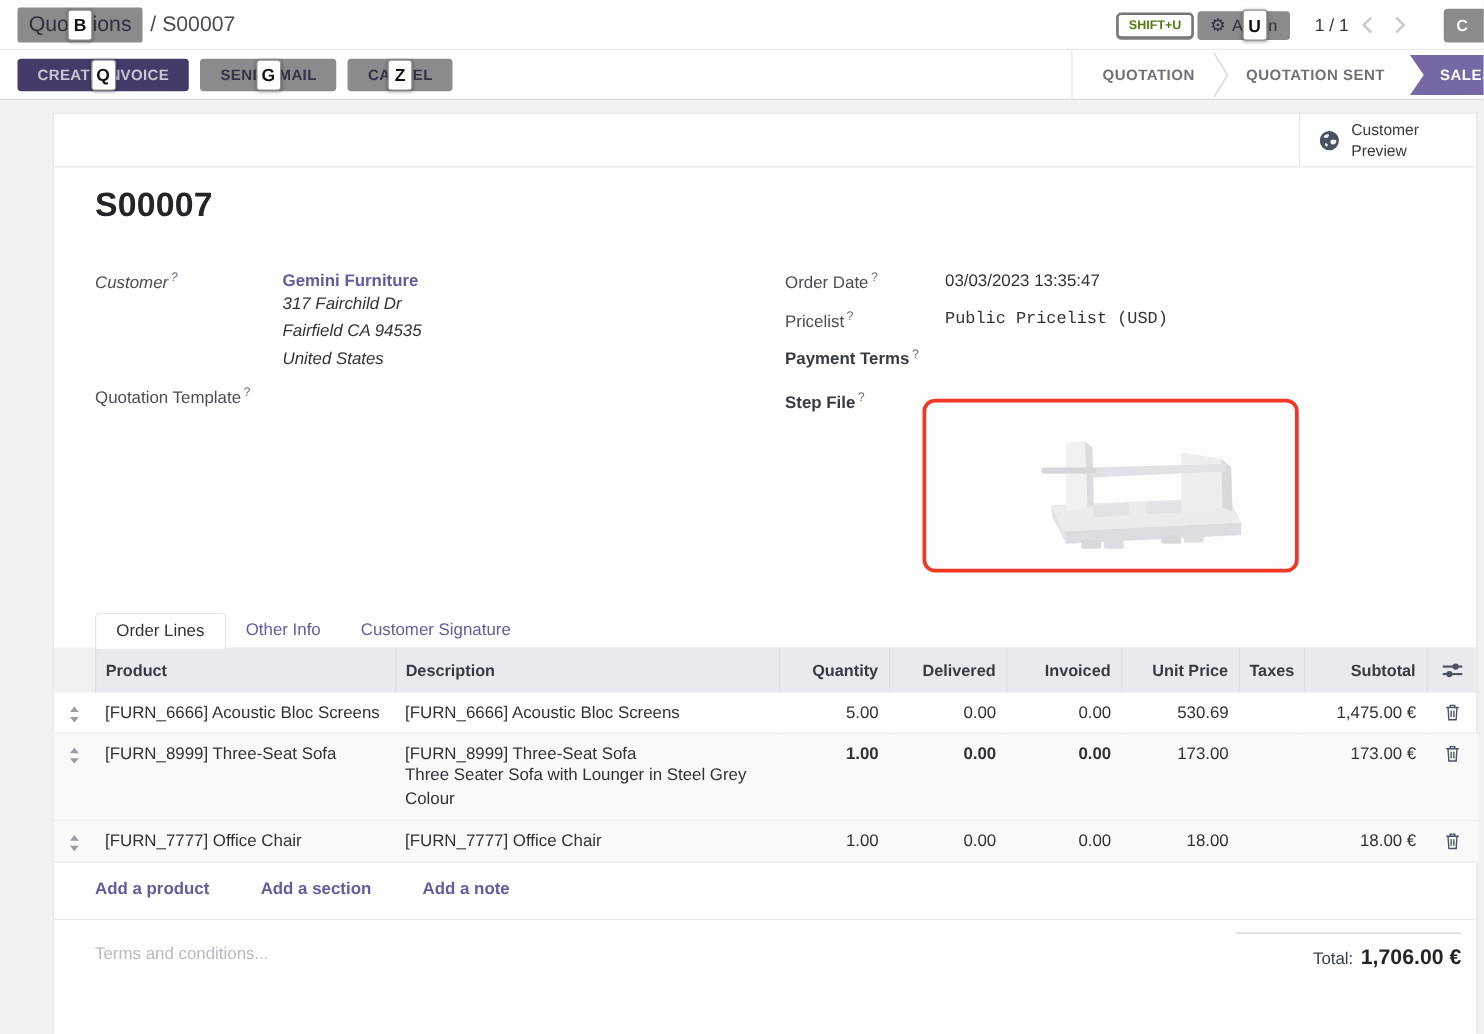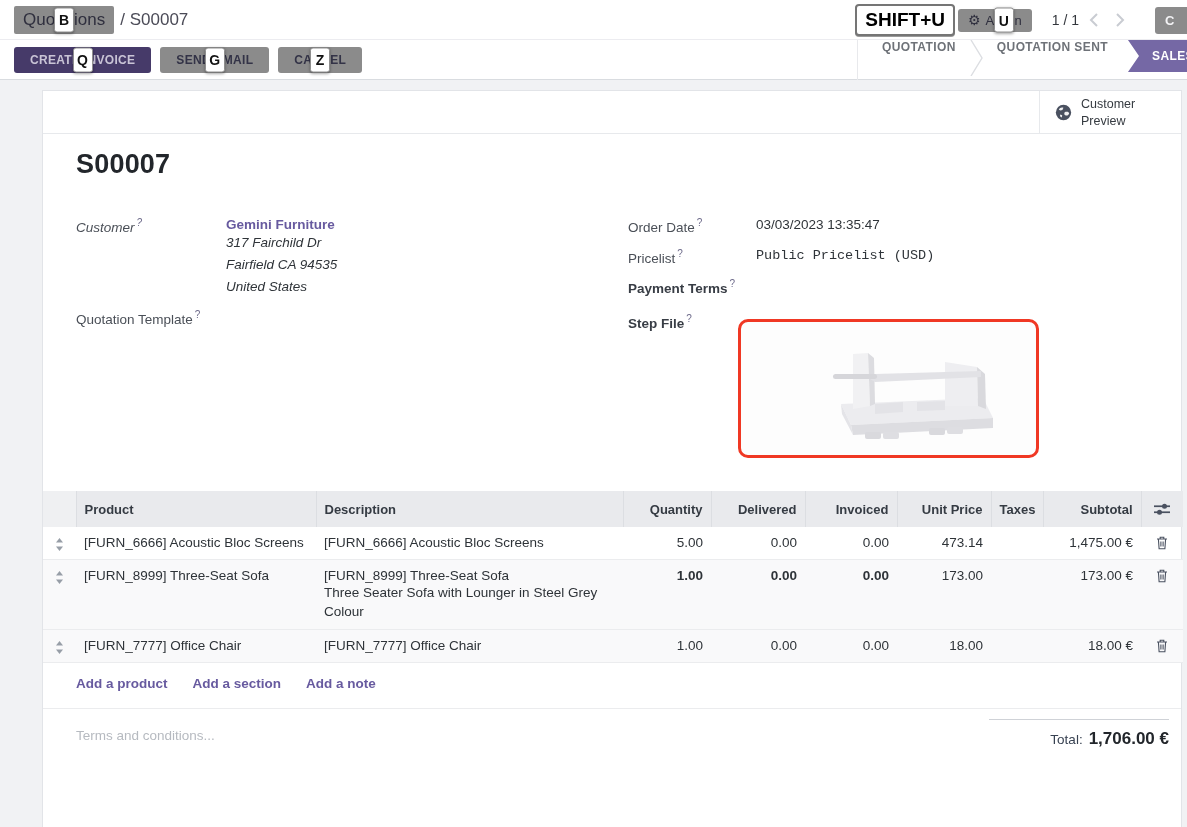--- a/index.html
+++ b/index.html
@@ -8,21 +8,21 @@
 
   
   .bar1 { height:40px; background:#fff; border-bottom:1px solid #ececf0;
     display:flex; align-items:center; padding:0 0 0 14px; position:relative; }
   .crumb-app { position:relative; background:#8b8b8b; color:#2f2f3e; font-size:17px;
     padding:4px 9px; border-radius:2px; }
   .crumb-rest { font-size:17px; color:#4b4b57; margin-left:6px; }
   .bar1-right { position:absolute; right:0; top:0; height:40px; display:flex;
     align-items:center; gap:0; }
   .keycap { background:#fff; border:2px solid #757575; border-radius:4px;
-    font-weight:bold; font-size:19px; color:#000000; padding:3px 8px;
+    font-weight:bold; font-size:10px; color:#4d7c0f; padding:3px 8px;
     box-shadow:0 1px 0 #9a9a9a; }
   .action-box { position:relative; background:#8b8b8b; border-radius:3px;
     margin-left:3px; padding:4px 10px; font-size:13px; color:#2f2f3e;
     display:flex; align-items:center; gap:5px; }
   .gear { font-size:14px; line-height:1; }
   .pager { font-size:14px; color:#33363c; margin:0 10px 0 20px; }
   .pg-chevron { width:26px; text-align:center; color:#c9ccd2; cursor:default; }
   .corner-btn { position:relative; background:#8b8b8b; border-radius:3px;
     height:27px; width:46px; margin-left:14px; margin-right:-14px;
     color:#f3f3f5; font-weight:bold; font-size:13px;
@@ -30,21 +30,21 @@
 
   .bar2 { height:40px; background:#fff; border-bottom:1px solid #d9dce0;
     display:flex; align-items:center; padding-left:14px; position:relative; }
   .btn { position:relative; height:26px; border-radius:3px; border:none;
     font-size:12px; font-weight:bold; letter-spacing:.3px; padding:0 16px;
     margin-right:9px; cursor:pointer; font-family:inherit; }
   .btn-primary { background:#463a69; color:#c9c4d6; }
   .btn-grey { background:#8b8b8b; color:#333347; }
 
   .statusbar { position:absolute; right:0; top:0; height:40px; display:flex;
-    border-left:1px solid #e8e9ec; padding-left:10px;
+    align-items:center; border-left:1px solid #e8e9ec; padding-left:10px;
     overflow:hidden; max-width:330px; }
   .stage { font-size:12px; font-weight:600; color:#6e7278; letter-spacing:.4px;
     padding:0 14px; white-space:nowrap; }
   .stage-sep { flex:none; }
   .stage-active { height:32px; background:#7568a5; color:#fff; font-size:12px;
     font-weight:bold; letter-spacing:.4px; display:flex; align-items:center;
     padding-left:24px; width:150px; flex:none; margin-left:6px; white-space:nowrap;
     clip-path:polygon(0 0, 11px 50%, 0 100%, 100% 100%, 100% 0); }
 
   
@@ -99,21 +99,21 @@
   th.tl, td.tl { text-align:left; } th.tr, td.tr { text-align:right; }
   .col-h{width:33px}.col-p{width:240px}.col-d{width:307px}.col-q{width:88px}
   .col-dl{width:94px}.col-i{width:92px}.col-u{width:94px}.col-t{width:52px}
   .col-s{width:98px}.col-e{width:42px}
   td.handle { padding-top:11px; text-align:center; }
   .info { color:#0d7ea8; font-weight:600; }
   .desc2 { color:#2e3338; line-height:19px; }
   td.trashcell { padding-top:9px; }
 
   .addrow { height:46px; border-bottom:1px solid #ebecee; padding:13px 0 0 33px;
-    font-size:13.5px; display:flex; gap:25px; }
+    font-size:13.5px; display:flex; gap:41px; }
 
   .footer { display:flex; justify-content:space-between; padding:10px 0 0 33px; }
   .terms { color:#b6bac0; font-size:13.5px; padding-top:9px; }
   .totalbox { width:180px; margin-right:12px; border-top:1px solid #cfd2d7;
     padding-top:9px; display:flex; align-items:baseline; justify-content:flex-end;
     gap:6px; }
   .total-lbl { font-size:13.5px; color:#374151; }
   .total-val { font-size:17px; font-weight:bold; color:#22262b; }
 
   svg { display:block; }
@@ -249,20 +249,25 @@
         <polygon points="134,82 162,80 162,90 134,92" fill="#e3e3e7"></polygon>
         <polygon points="176,80 204,79 204,88 176,89" fill="#e3e3e7"></polygon>
         <rect x="124" y="110" width="16" height="7" rx="2" fill="#d9d9dd"></rect>
         <rect x="142" y="110" width="16" height="7" rx="2" fill="#dedee2"></rect>
         <rect x="188" y="106" width="16" height="7" rx="2" fill="#d9d9dd"></rect>
         <rect x="206" y="105" width="16" height="7" rx="2" fill="#dedee2"></rect>
       </svg>
     </div>
 
     <div class="lower">
+      <div class="tabs">
+        <span class="tab active">Order Lines</span>
+        <span class="tab inactive">Other Info</span>
+        <span class="tab inactive">Customer Signature</span>
+      </div>
 
       <table class="olines">
         <colgroup>
           <col class="col-h">
             <col class="col-p">
             <col class="col-d">
             <col class="col-q">
           <col class="col-dl">
             <col class="col-i">
             <col class="col-u">
@@ -297,21 +302,21 @@
               <svg width="9" height="13" viewBox="0 0 9 13" style="margin:0 auto">
                   <path d="M4.5 0 L8 4.5 H1z" fill="#979ea7"></path>
                   <path d="M4.5 13 L1 8.5 H8z" fill="#979ea7"></path>
                 </svg>
             </td>
             <td class="tl">[FURN_6666] Acoustic Bloc Screens</td>
             <td class="tl">[FURN_6666] Acoustic Bloc Screens</td>
             <td class="tr">5.00</td>
             <td class="tr">0.00</td>
             <td class="tr">0.00</td>
-            <td class="tr">473.14</td>
+            <td class="tr">530.69</td>
             <td class="tl"></td>
             <td class="tr">1,475.00 €</td>
             <td class="trashcell">
               <svg width="12" height="14" viewBox="0 0 12 14" style="margin:0 auto">
                   <path d="M1 3h10 M4.2 3V1.3h3.6V3 M2.4 3l.7 9.8h5.8L9.6 3 M4.9 5.4v5.2 M7.1 5.4v5.2" stroke="#4a5160" stroke-width="1.1" fill="none"></path>
                 </svg>
             </td>
           </tr>
           <tr class="stripe">
             <td class="handle">

